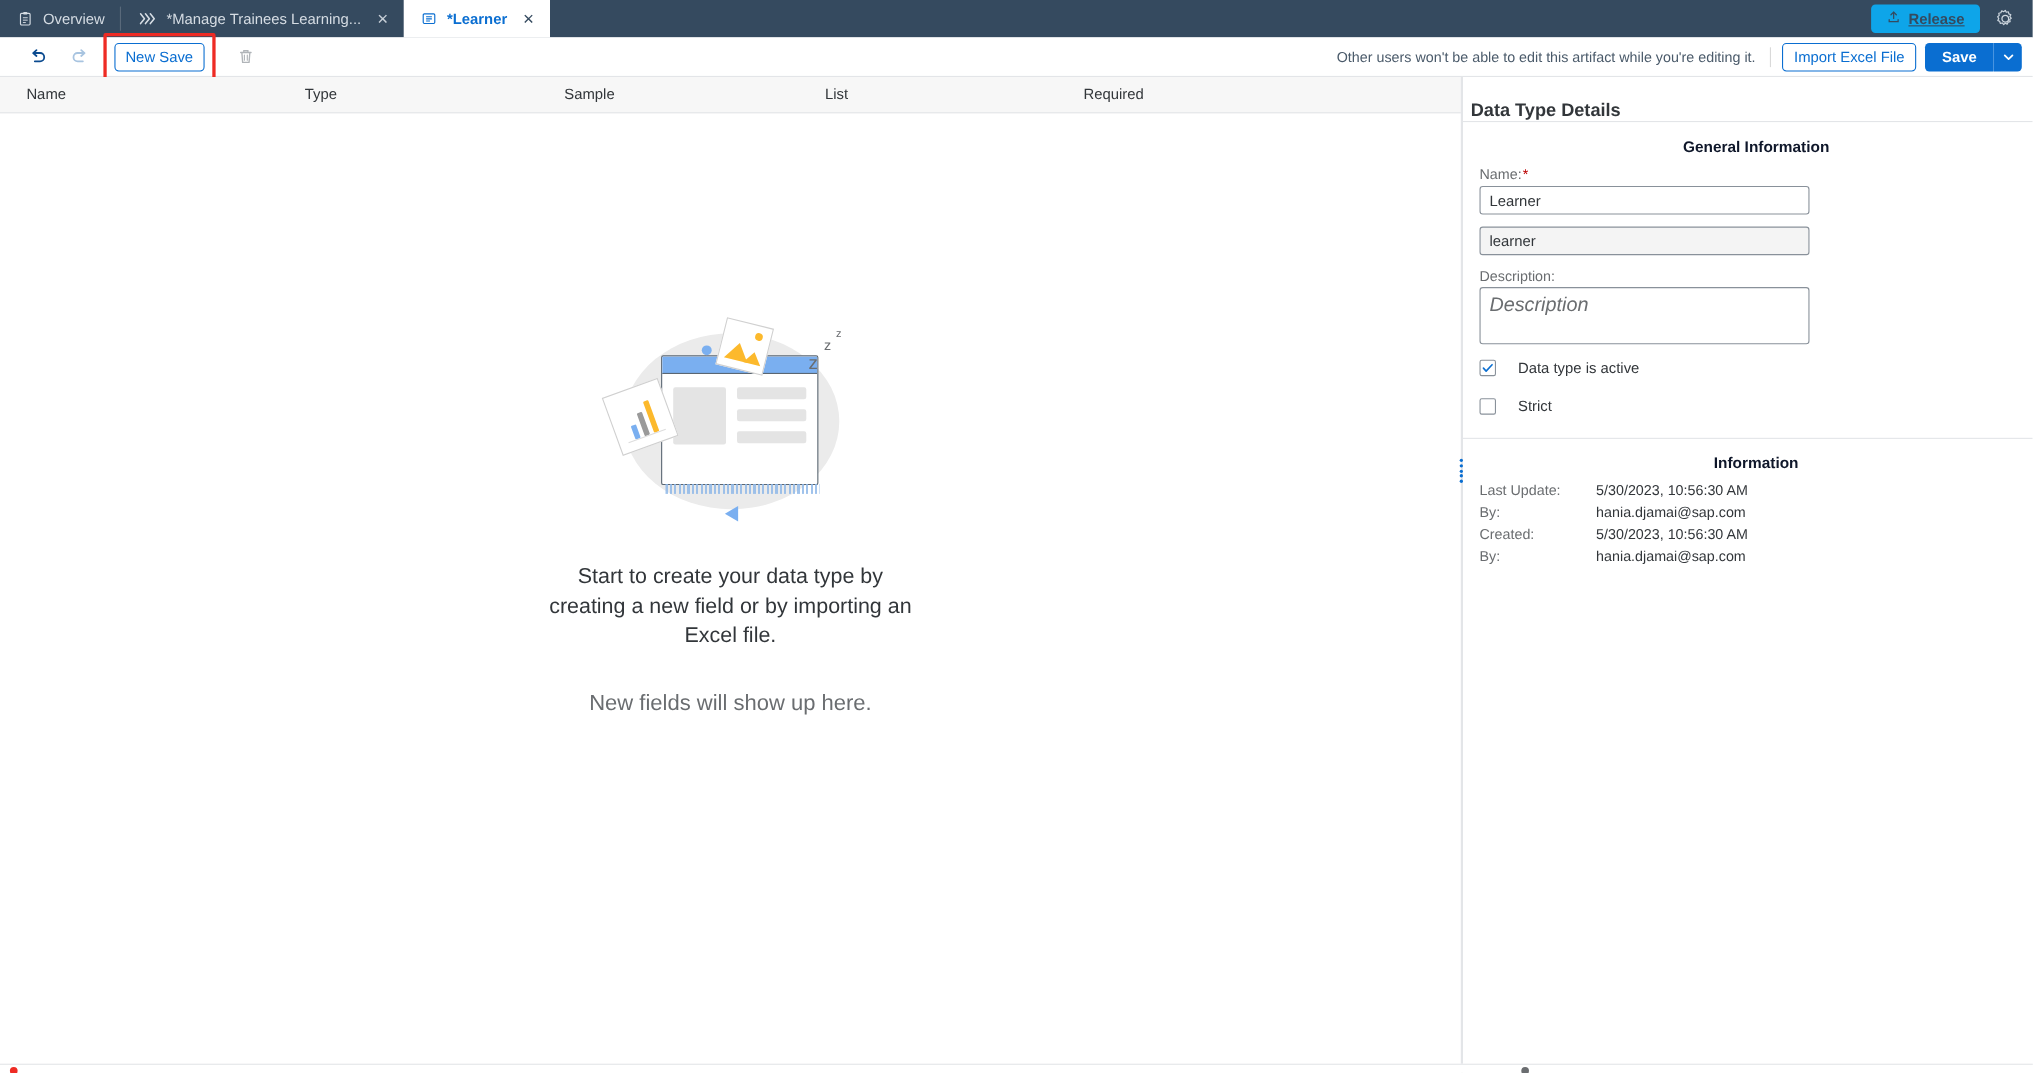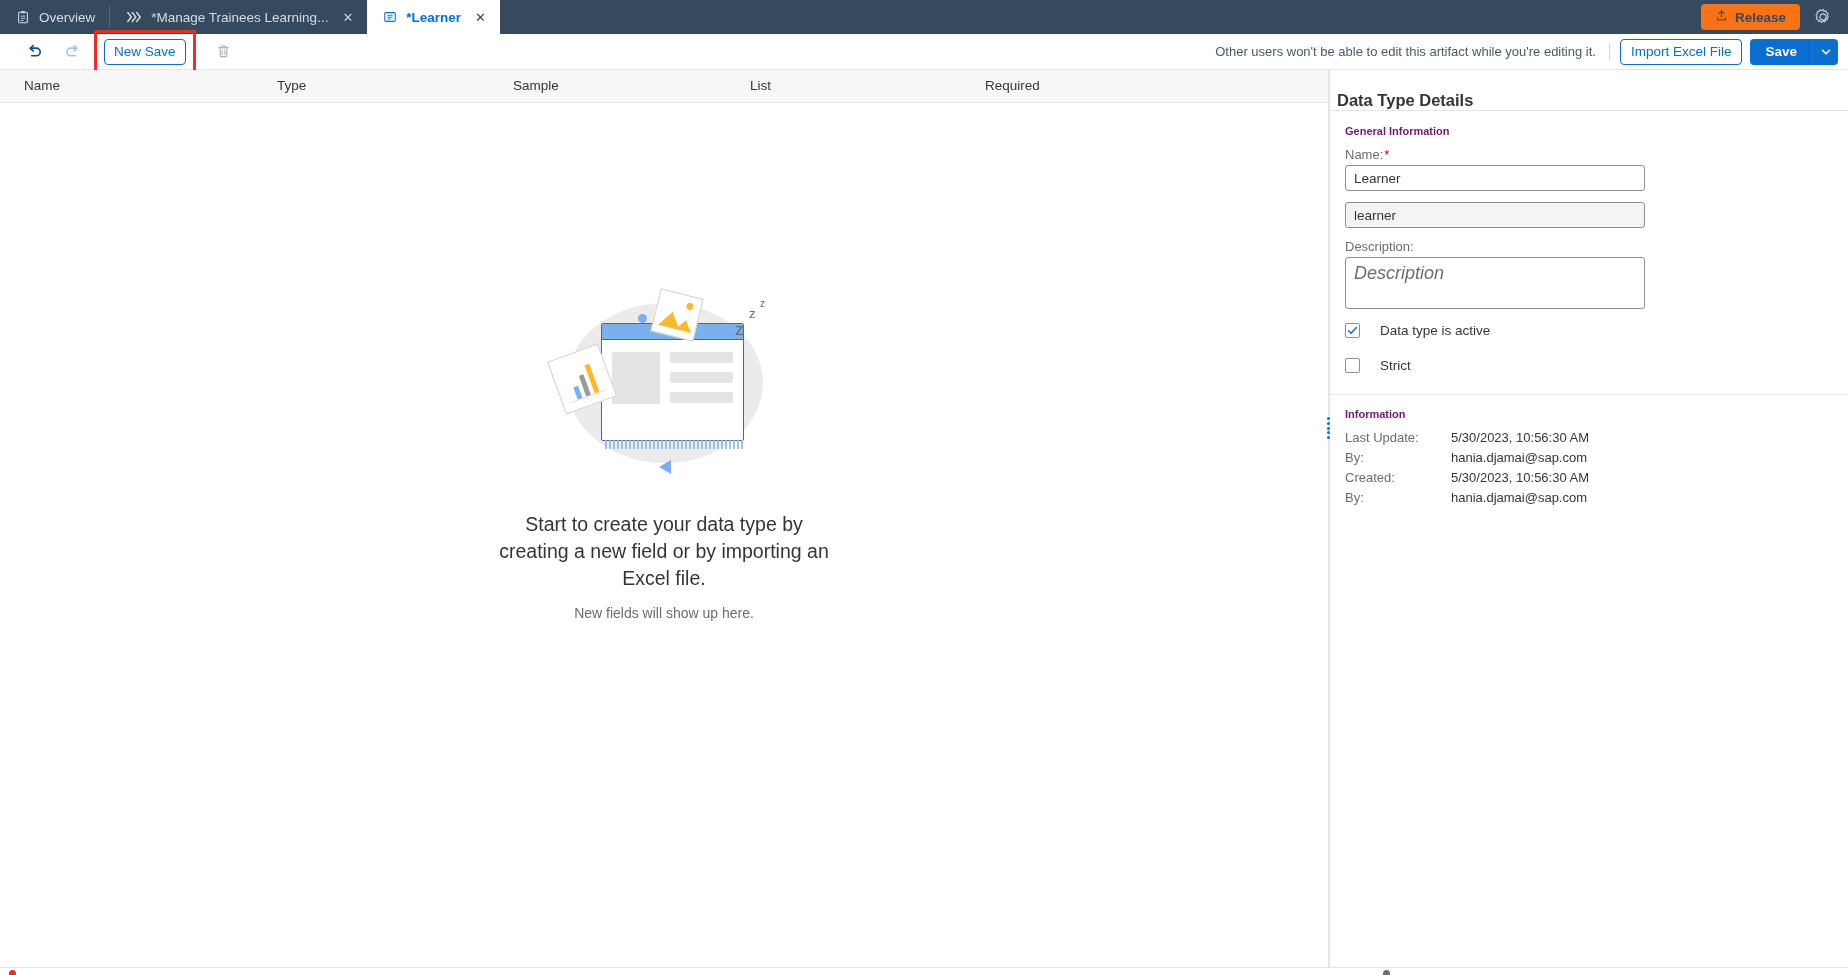--- a/index.html
+++ b/index.html
@@ -51,33 +51,34 @@
   }
   .tab.active .closex { color: #354a5f; opacity: 1; }
   #tabbar-right {
     margin-left: auto;
     display: flex;
     align-items: center;
     gap: 10px;
     padding-right: 12px;
   }
   #release-btn {
-    background: #f97316;
+    background: #0ea5e9;
     color: #354a5f;
     border: none;
     border-radius: 4px;
     height: 26px;
     padding: 0 14px;
     font-size: 13.5px;
     font-family: inherit;
     font-weight: bold;
     display: flex;
     align-items: center;
     gap: 7px;
     cursor: pointer;
+    text-decoration: underline;
   }
   #gear-btn {
     display: flex;
     align-items: center;
     justify-content: center;
     width: 26px; height: 26px;
     cursor: pointer;
   }
 
   
@@ -210,22 +211,22 @@
   }
   #empty-title {
     margin-top: 38px;
     width: 340px;
     text-align: center;
     font-size: 19.5px;
     line-height: 27px;
     color: #32363a;
   }
   #empty-sub {
-    margin-top: 13px;
-    font-size: 14px;
+    margin-top: 36px;
+    font-size: 20px;
     color: #6a6d70;
   }
   #left-bottom-edge {
     height: 5px;
     background: #ffffff;
     border-top: 1px solid #e3e5e8;
     flex: 0 0 auto;
   }
 
   
@@ -268,24 +269,25 @@
     padding-left: 7px;
     border-bottom: 1px solid #e3e5e8;
   }
   #panel-title {
     font-size: 16.5px;
     font-weight: bold;
     color: #32363a;
   }
   #panel-body { padding: 14px 0 0 15px; }
   .sec-title {
-    font-size: 11px;
+    font-size: 14px;
     font-weight: bold;
-    color: #701a75;
+    color: #0f172a;
     margin-bottom: 10px;
+    text-align: center;
   }
   .fld-label {
     font-size: 13px;
     color: #6a6d70;
     margin-bottom: 3px;
   }
   .req { color: #bb0000; margin-left: 1px; }
   .txtin {
     width: 300px;
     height: 26px;

